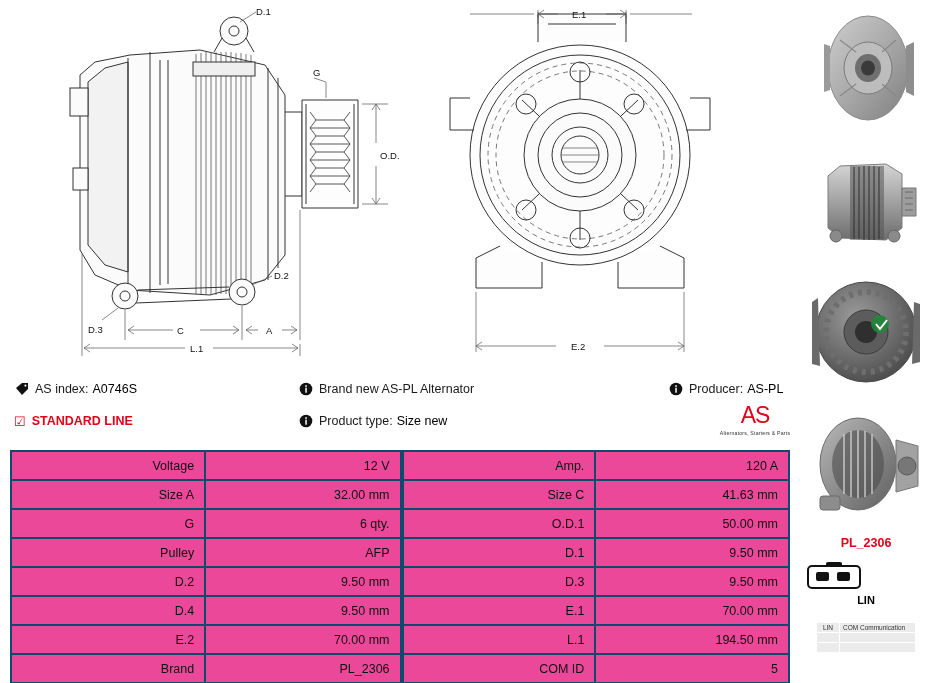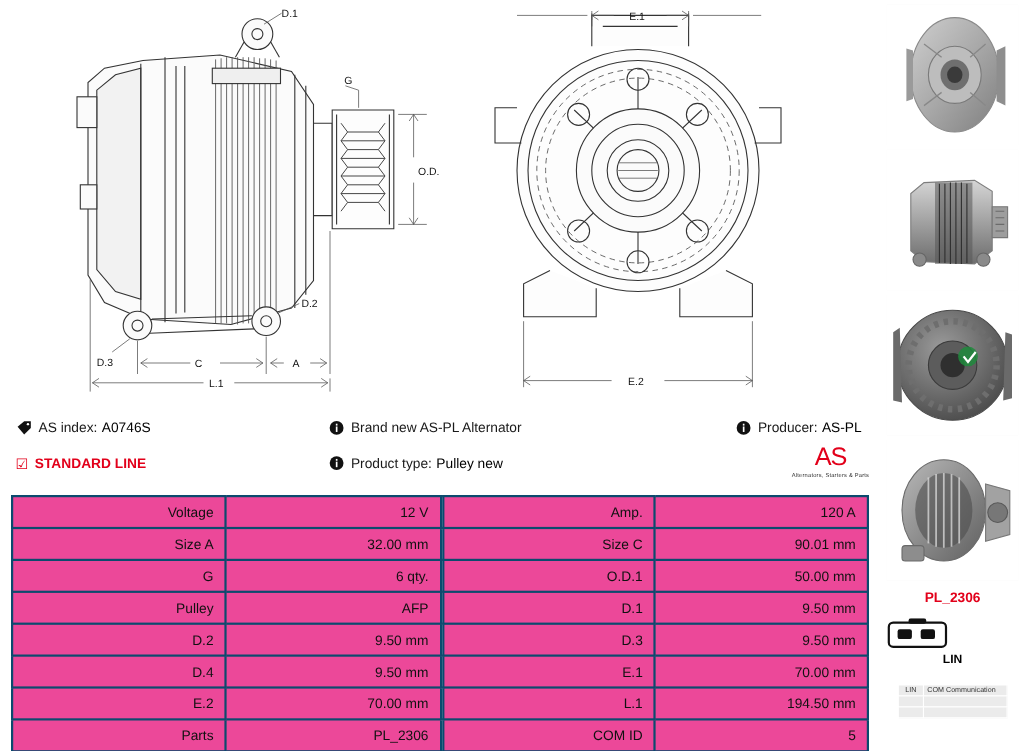--- a/index.html
+++ b/index.html
@@ -436,21 +436,21 @@
       </div>
       <div class="info-line">
         <span class="ico">
           <svg width="14" height="14" viewBox="0 0 14 14">
               <circle cx="7" cy="7" r="6.3" fill="#111"></circle>
               <rect x="6.3" y="5.7" width="1.5" height="5" fill="#fff"></rect>
               <rect x="6.3" y="3.2" width="1.5" height="1.7" fill="#fff"></rect>
             </svg>
         </span>
         <span class="label">Product type:</span>
-        <span class="value">Pulley new</span>
+        <span class="value">Size new</span>
       </div>
     </div>
 
     <div class="col3">
       <div class="info-line">
         <span class="ico">
           <svg width="14" height="14" viewBox="0 0 14 14">
               <circle cx="7" cy="7" r="6.3" fill="#111"></circle>
               <rect x="6.3" y="5.7" width="1.5" height="5" fill="#fff"></rect>
               <rect x="6.3" y="3.2" width="1.5" height="1.7" fill="#fff"></rect>
@@ -474,21 +474,21 @@
         <td class="v">12 V</td>
         <td class="gap"></td>
         <td class="k">Amp.</td>
         <td class="v">120 A</td>
       </tr>
       <tr>
         <td class="k">Size A</td>
         <td class="v">32.00 mm</td>
         <td class="gap"></td>
         <td class="k">Size C</td>
-        <td class="v">90.01 mm</td>
+        <td class="v">41.63 mm</td>
       </tr>
       <tr>
         <td class="k">G</td>
         <td class="v">6 qty.</td>
         <td class="gap"></td>
         <td class="k">O.D.1</td>
         <td class="v">50.00 mm</td>
       </tr>
       <tr>
         <td class="k">Pulley</td>
@@ -512,21 +512,21 @@
         <td class="v">70.00 mm</td>
       </tr>
       <tr>
         <td class="k">E.2</td>
         <td class="v">70.00 mm</td>
         <td class="gap"></td>
         <td class="k">L.1</td>
         <td class="v">194.50 mm</td>
       </tr>
       <tr>
-        <td class="k">Parts</td>
+        <td class="k">Brand</td>
         <td class="v">PL_2306</td>
         <td class="gap"></td>
         <td class="k">COM ID</td>
         <td class="v">5</td>
       </tr>
     </tbody>
   </table>
 
   <div class="photos">
 

